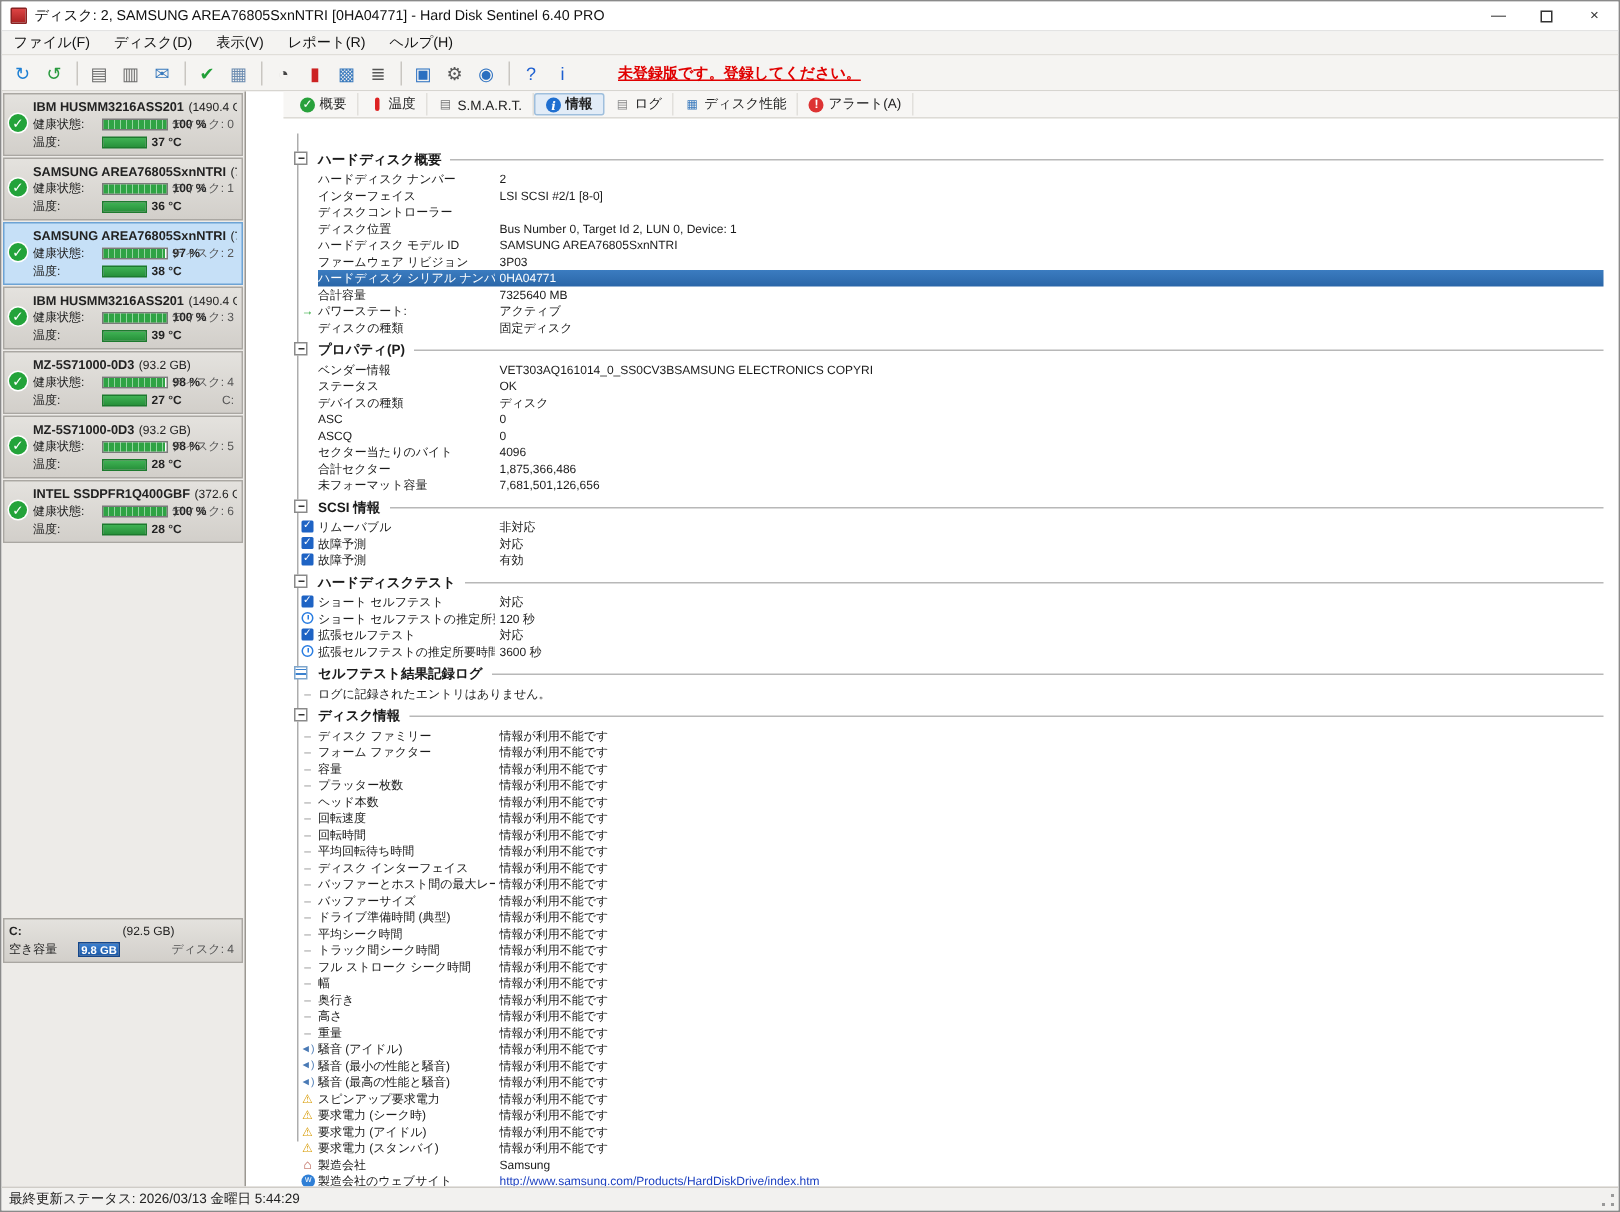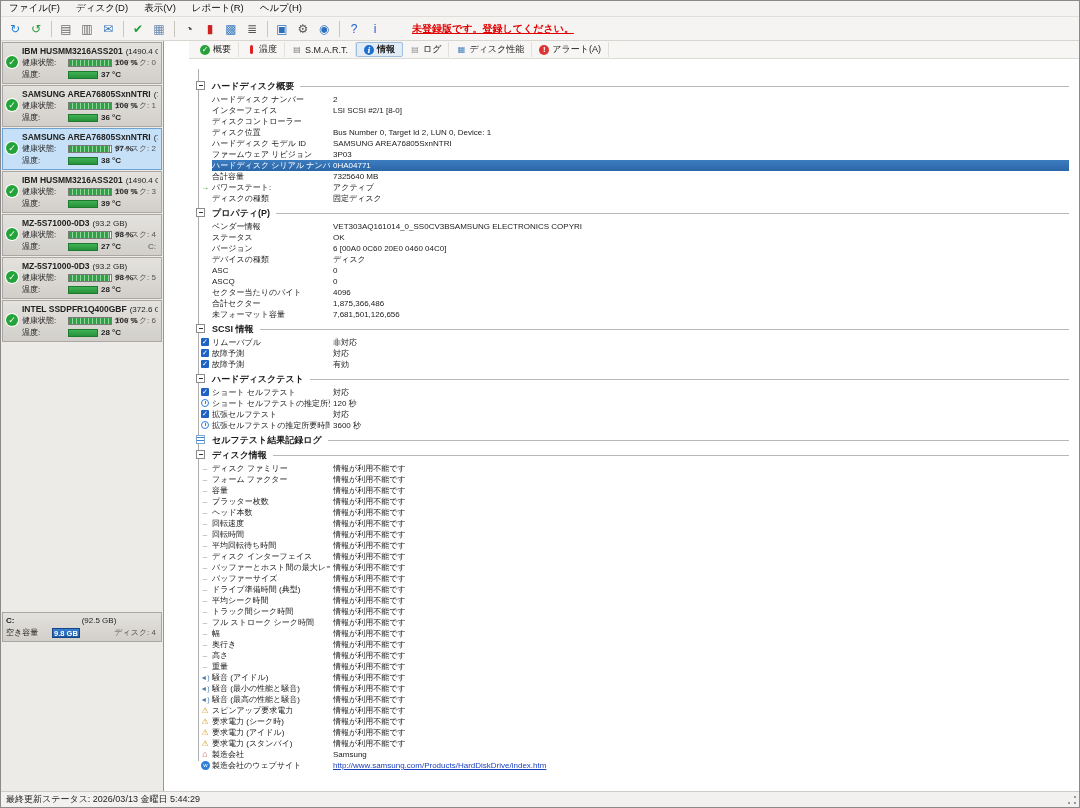--- a/index.html
+++ b/index.html
@@ -98,20 +98,29 @@
   .grip{position:absolute;right:1px;bottom:1px;width:12px;height:12px;
     background:radial-gradient(circle at 9px 3px,#999 1px,transparent 1.2px),
                radial-gradient(circle at 9px 9px,#999 1px,transparent 1.2px),
                radial-gradient(circle at 3px 9px,#999 1px,transparent 1.2px);}
 </style>
 </head>
 <body>
 
 <div class="window">
 
+  <div class="titlebar">
+    <span class="app-icon"></span>
+    <span class="win-title">ディスク: 2, SAMSUNG AREA76805SxnNTRI [0HA04771]  -  Hard Disk Sentinel 6.40 PRO</span>
+    <span class="wbtn">—</span>
+    <span class="wbtn">
+        <span class="maxbox"></span>
+      </span>
+    <span class="wbtn">×</span>
+  </div>
 
   <div class="menubar">
       <div class="menu-item">ファイル(F)</div>
       <div class="menu-item">ディスク(D)</div>
       <div class="menu-item">表示(V)</div>
       <div class="menu-item">レポート(R)</div>
       <div class="menu-item">ヘルプ(H)</div>
     </div>
 
   <div class="toolbar">
@@ -252,21 +261,20 @@
             <div class="row"><span class="rlab">ディスクの種類</span><span class="rval">固定ディスク</span></div>
           </div>
           <div class="section">
             <div class="sec-head">
               <span class="ic-minus"></span>
               <span class="sec-title">プロパティ(P)</span>
               <span class="sec-line"></span>
             </div>
             <div class="row"><span class="rlab">ベンダー情報</span><span class="rval">VET303AQ161014_0_SS0CV3BSAMSUNG ELECTRONICS COPYRI</span></div>
             <div class="row"><span class="rlab">ステータス</span><span class="rval">OK</span></div>
-            <div class="row"><span class="rlab">バージョン</span><span class="rval">6 [00A0 0C60 20E0 0460 04C0]</span></div>
             <div class="row"><span class="rlab">デバイスの種類</span><span class="rval">ディスク</span></div>
             <div class="row"><span class="rlab">ASC</span><span class="rval">0</span></div>
             <div class="row"><span class="rlab">ASCQ</span><span class="rval">0</span></div>
             <div class="row"><span class="rlab">セクター当たりのバイト</span><span class="rval">4096</span></div>
             <div class="row"><span class="rlab">合計セクター</span><span class="rval">1,875,366,486</span></div>
             <div class="row"><span class="rlab">未フォーマット容量</span><span class="rval">7,681,501,126,656</span></div>
           </div>
           <div class="section">
             <div class="sec-head">
               <span class="ic-minus"></span>
@@ -287,20 +295,21 @@
             <div class="row"><span class="ric ic-clock"></span><span class="rlab">ショート セルフテストの推定所要時間</span><span class="rval">120 秒</span></div>
             <div class="row"><span class="ric ic-check"></span><span class="rlab">拡張セルフテスト</span><span class="rval">対応</span></div>
             <div class="row"><span class="ric ic-clock"></span><span class="rlab">拡張セルフテストの推定所要時間</span><span class="rval">3600 秒</span></div>
           </div>
           <div class="section">
             <div class="sec-head">
               <span class="ic-list"></span>
               <span class="sec-title">セルフテスト結果記録ログ</span>
               <span class="sec-line"></span>
             </div>
+            <div class="row full"><span class="ric ic-dash"></span><span class="rlab">ログに記録されたエントリはありません。</span></div>
           </div>
           <div class="section">
             <div class="sec-head">
               <span class="ic-minus"></span>
               <span class="sec-title">ディスク情報</span>
               <span class="sec-line"></span>
             </div>
             <div class="row"><span class="ric ic-dash"></span><span class="rlab">ディスク ファミリー</span><span class="rval">情報が利用不能です</span></div>
             <div class="row"><span class="ric ic-dash"></span><span class="rlab">フォーム ファクター</span><span class="rval">情報が利用不能です</span></div>
             <div class="row"><span class="ric ic-dash"></span><span class="rlab">容量</span><span class="rval">情報が利用不能です</span></div>

